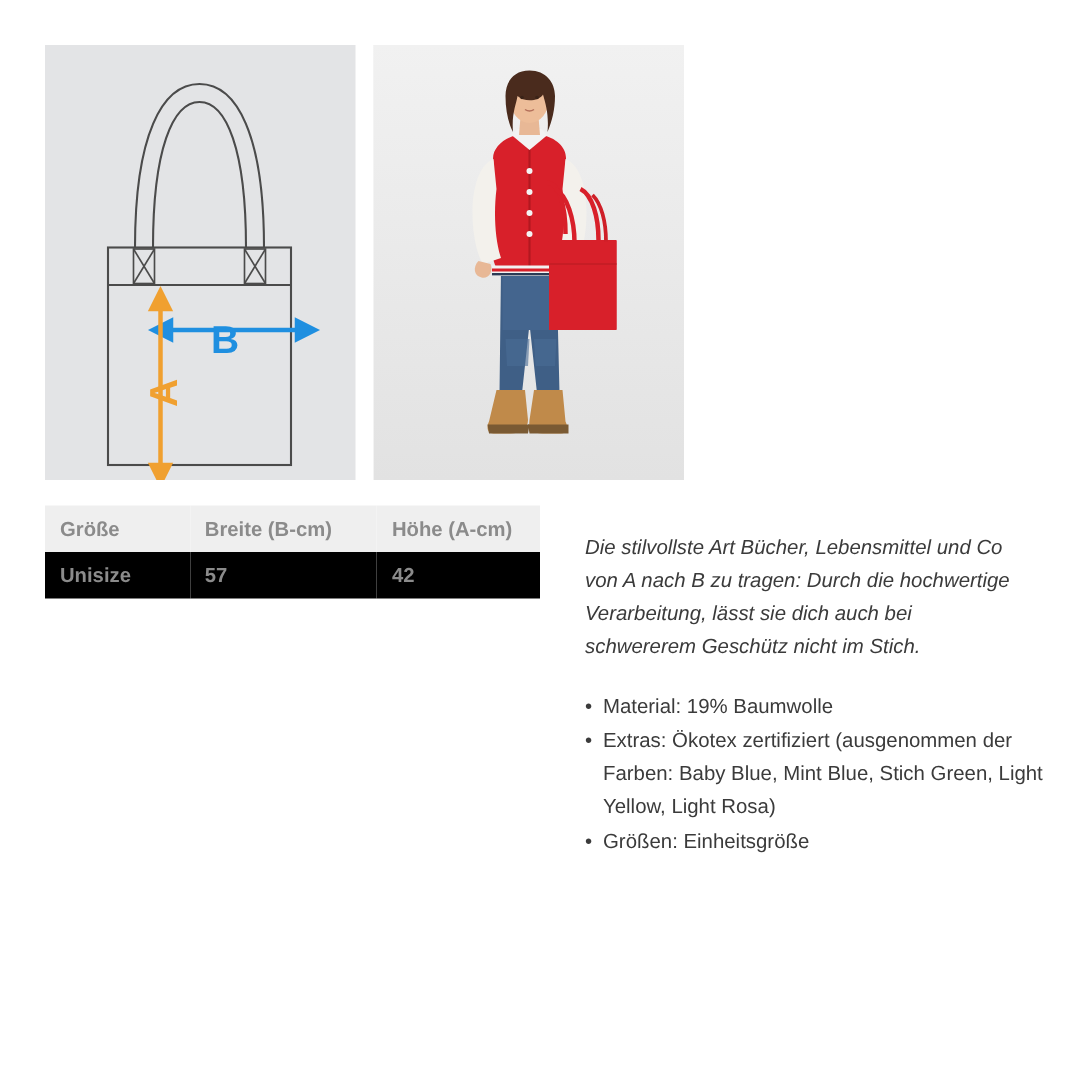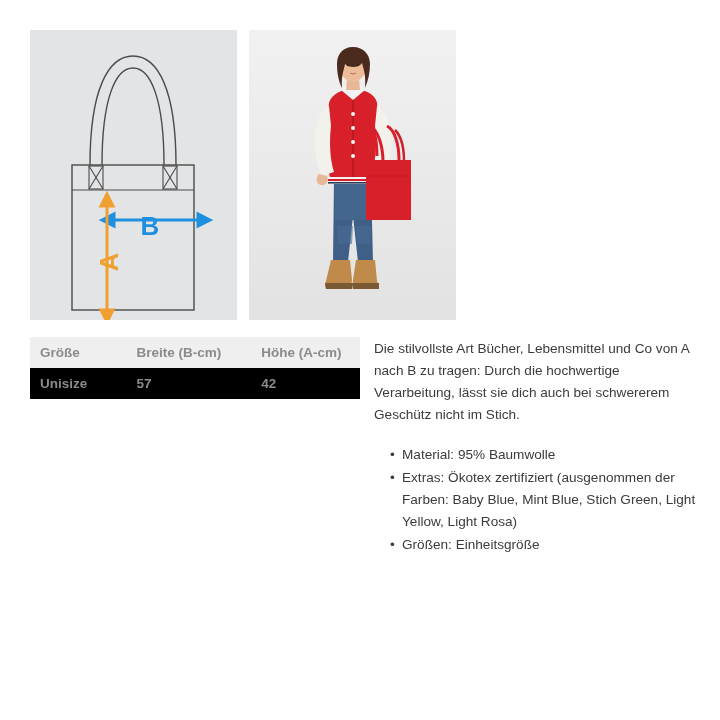--- a/index.html
+++ b/index.html
@@ -74,21 +74,21 @@
   
   .desc {
     position: absolute;
     left: 374px;
     top: 338px;
     width: 322px;
     font-size: 13.6px;
     line-height: 22px;
     color: #3b3b3b;
   }
-  .desc p { margin: 0; }
+  .desc p { margin: 16px; font-style: italic; }
   .desc ul {
     margin: 18px 0 0 0;
     padding-left: 16px;
     list-style: none;
   }
   .desc ul li {
     position: relative;
     margin-bottom: 1px;
     padding-left: 12px;
     line-height: 22px;
@@ -216,19 +216,19 @@
         <td>Unisize</td>
         <td>57</td>
         <td>42</td>
       </tr>
     </tbody>
   </table>
 
   <div class="desc">
     <p>Die stilvollste Art Bücher, Lebensmittel und Co von A nach B zu tragen: Durch die hochwertige Verarbeitung, lässt sie dich auch bei schwererem Geschütz nicht im Stich.</p>
     <ul>
-      <li>Material: 95% Baumwolle</li>
+      <li>Material: 19% Baumwolle</li>
       <li>Extras: Ökotex zertifiziert (ausgenommen der Farben: Baby Blue, Mint Blue, Stich Green, Light Yellow, Light Rosa)</li>
       <li>Größen:  Einheitsgröße</li>
     </ul>
   </div>
 
 </div>
 
 </body></html>

